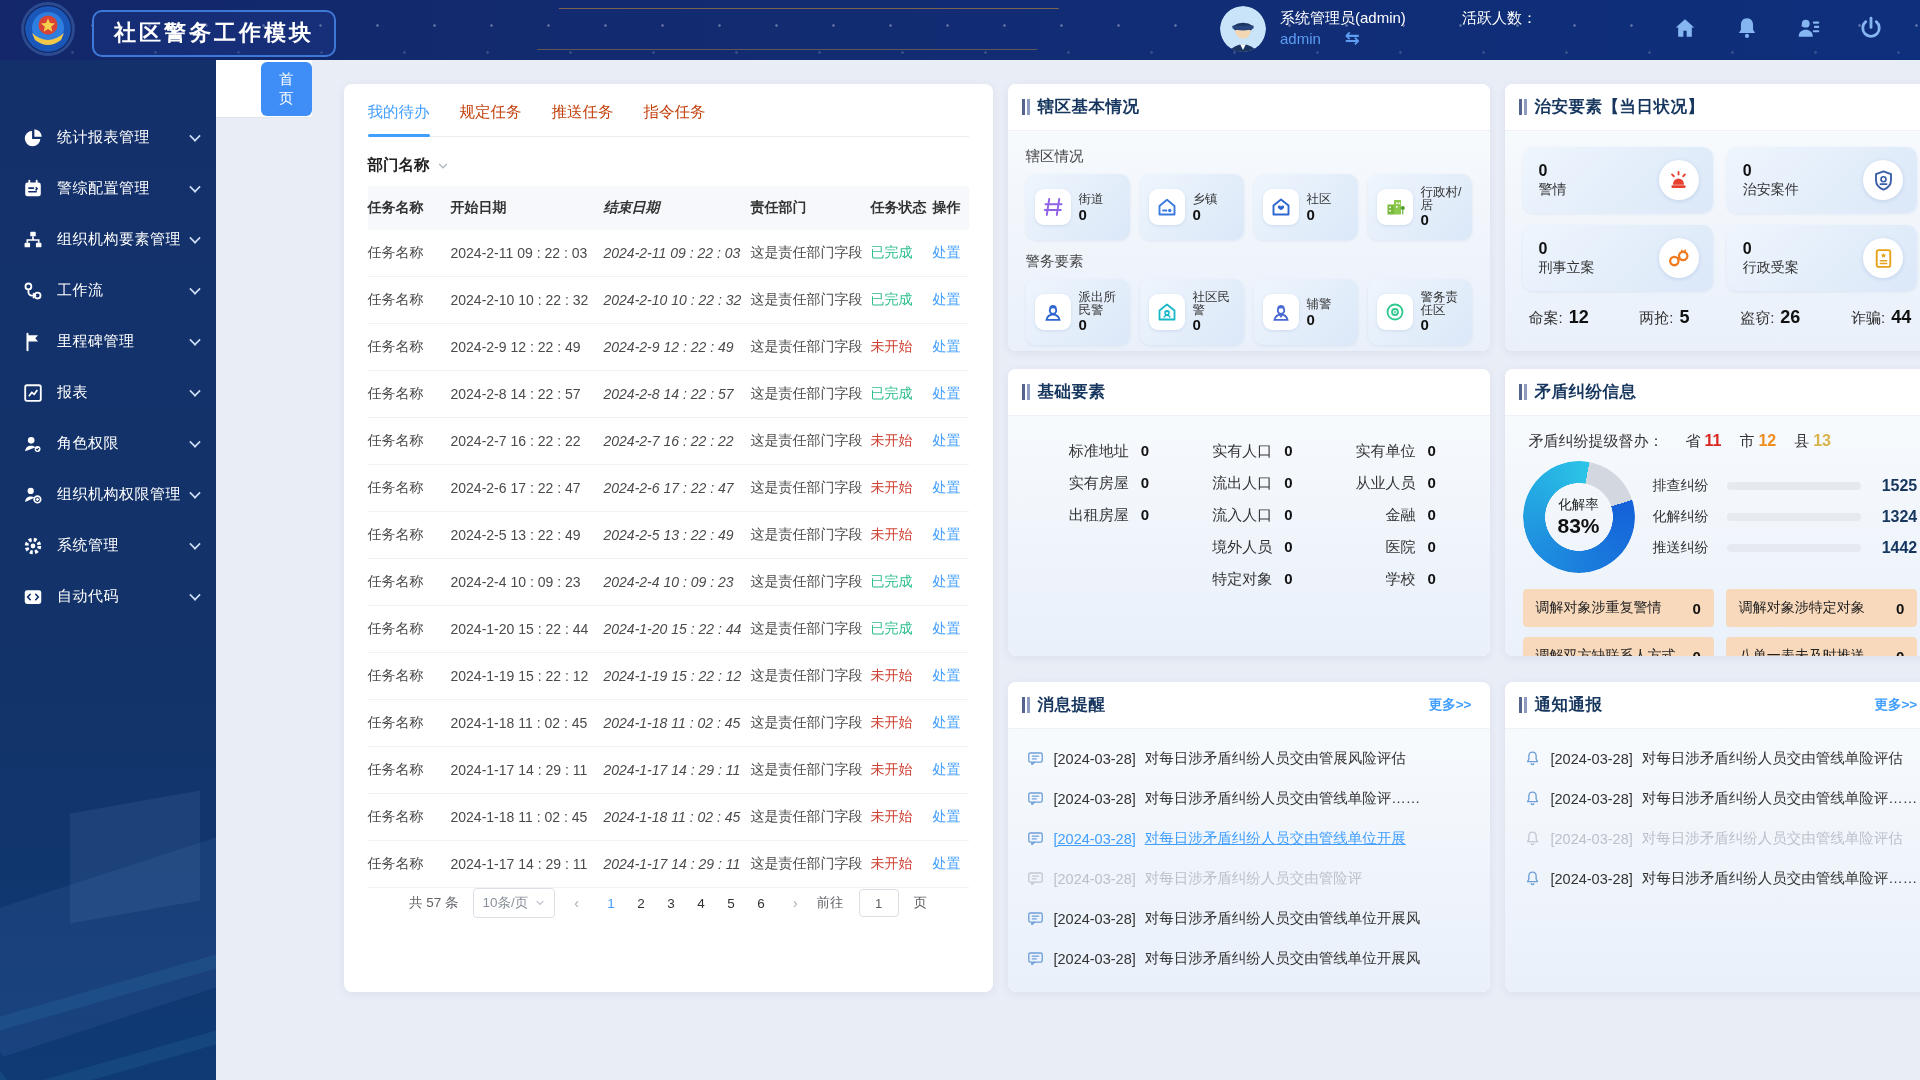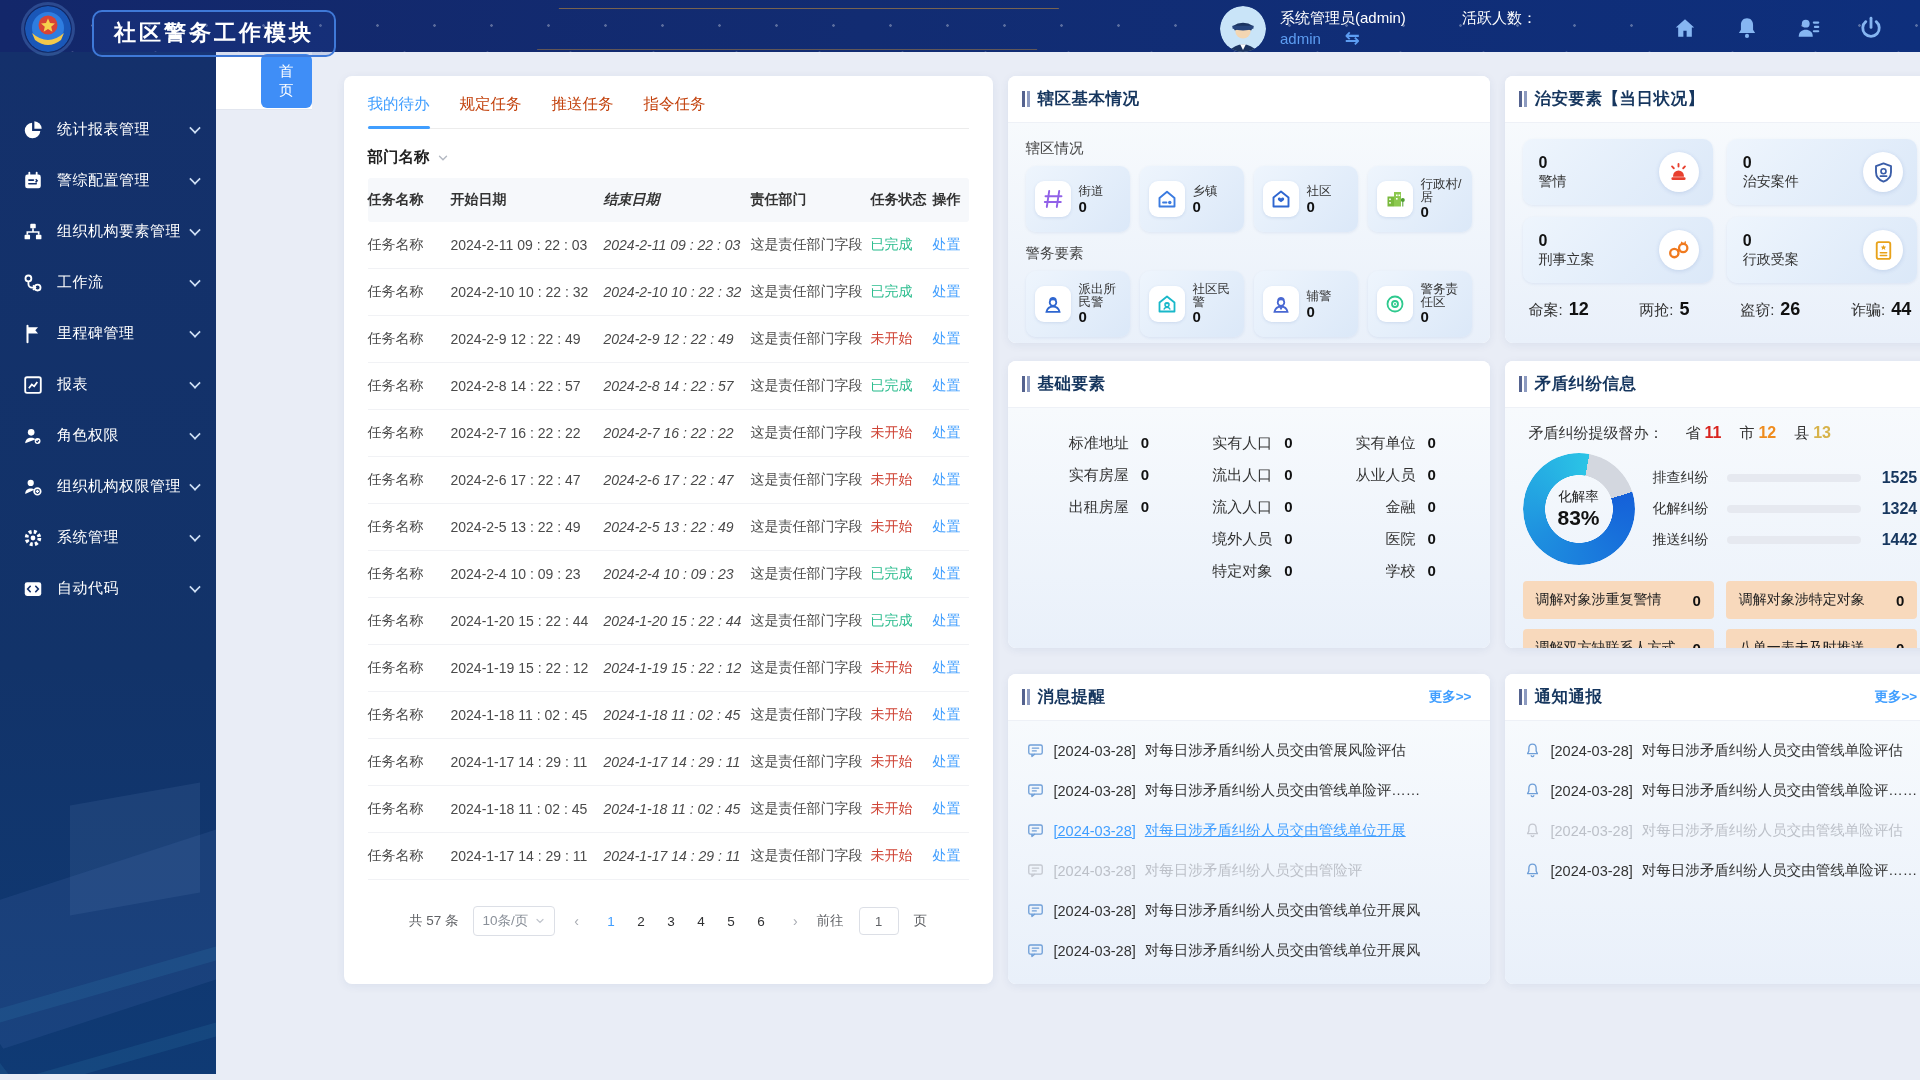--- a/index.html
+++ b/index.html
@@ -1,19 +1,19 @@
 <!DOCTYPE html>
 <html><head>
 <meta charset="utf-8">
 <style>
   * { margin:0; padding:0; box-sizing:border-box; }
   html,body { width:1920px; height:1080px; overflow:hidden; font-family:"Liberation Sans","DejaVu Sans",sans-serif; background:#e9edf6; }
 
   
-  .hdr { position:relative; height:52px; background:linear-gradient(90deg,#13276a 0%,#122c72 45%,#0e2f7c 100%); z-index:5; }
+  .hdr { position:relative; height:60px; background:linear-gradient(90deg,#13276a 0%,#122c72 45%,#0e2f7c 100%); z-index:5; }
   .hdr::before { content:""; position:absolute; inset:0;
     background-image:radial-gradient(circle,rgba(255,255,255,.30) 1px,transparent 1.6px),radial-gradient(circle,rgba(255,255,255,.16) 1px,transparent 1.6px);
     background-size:57px 41px,83px 61px; background-position:7px 5px,31px 22px; }
   .logo { position:absolute; left:24px; top:5px; width:48px; height:48px; border-radius:50%; box-shadow:0 0 0 3px rgba(120,180,255,.25); }
   .title-box { position:absolute; left:92px; top:10px; padding:6px 20px 7px; border:2px solid #3f79d8; border-radius:10px;
     color:#fff; font-size:22px; font-weight:bold; letter-spacing:3px; white-space:nowrap; background:rgba(40,80,170,.18); }
   .slogan { position:absolute; left:565px; top:15px; width:460px; text-align:center; color:#f5a728; font-size:21px; font-weight:bold; font-style:italic;
     letter-spacing:1px; white-space:nowrap; text-shadow:0 2px 3px rgba(0,0,0,.45); }
   .slogan-frame { position:absolute; left:548px; top:8px; width:500px; height:42px; border-top:1px solid rgba(245,167,40,.45); border-bottom:1px solid rgba(245,167,40,.35); transform:skewX(-28deg); pointer-events:none; }
   .avatar { position:absolute; left:1220px; top:6px; width:46px; height:46px; border-radius:50%; overflow:hidden; }
@@ -56,21 +56,21 @@
   .tab.active { color:#409eff; }
   .tab.active::after { content:""; position:absolute; left:0; right:0; bottom:-1px; height:3px; border-radius:2px; background:#409eff; }
   .filter-row { display:flex; align-items:center; gap:6px; margin:18px 0 10px; }
   .filter-label { font-size:15.5px; font-weight:bold; color:#222; }
   .chev-sm { width:14px; height:14px; color:#b3b8c2; }
   .thead { display:flex; background:#f6f8fb; height:44px; align-items:center; font-size:14px; font-weight:bold; color:#333; border-radius:3px; }
   .tr { display:flex; align-items:center; height:47px; border-bottom:1px solid #f1f2f5; font-size:14px; color:#4a4a4a; }
   .c-name{width:83px;} .c-start{width:153px;} .c-end{width:147px;font-style:italic;} .c-dept{width:120px;} .c-status{width:62px;} .c-act{width:36px;}
   .st.done{ color:#2dbd8f; } .st.not{ color:#cf4436; }
   .act { color:#409eff; cursor:pointer; text-decoration:none; }
-  .pager { display:flex; align-items:center; justify-content:center; gap:15px; margin-top:26px; font-size:13.5px; color:#606266; }
+  .pager { display:flex; align-items:center; justify-content:center; gap:15px; font-size:13.5px; color:#606266; }
   .psel { display:flex; align-items:center; gap:6px; border:1px solid #dcdfe6; border-radius:4px; padding:5px 8px; color:#8a9099; cursor:pointer; }
   .pnums { display:flex; gap:4px; align-items:center; }
   .pnum { min-width:26px; text-align:center; padding:4px 2px; cursor:pointer; color:#303133; }
   .pnum.active { color:#409eff; }
   .parrow { color:#a8abb2; font-size:14px; padding:0 4px; cursor:pointer; }
   .goto-in { width:40px; height:28px; border:1px solid #dcdfe6; border-radius:4px; text-align:center; font-size:13px; color:#606266; }
 
   
   .panel { display:flex; flex-direction:column; overflow:hidden; }
   .p1 { height:267px; } .p2 { height:287px; margin-top:18px; } .p3 { height:310px; margin-top:26px; }

